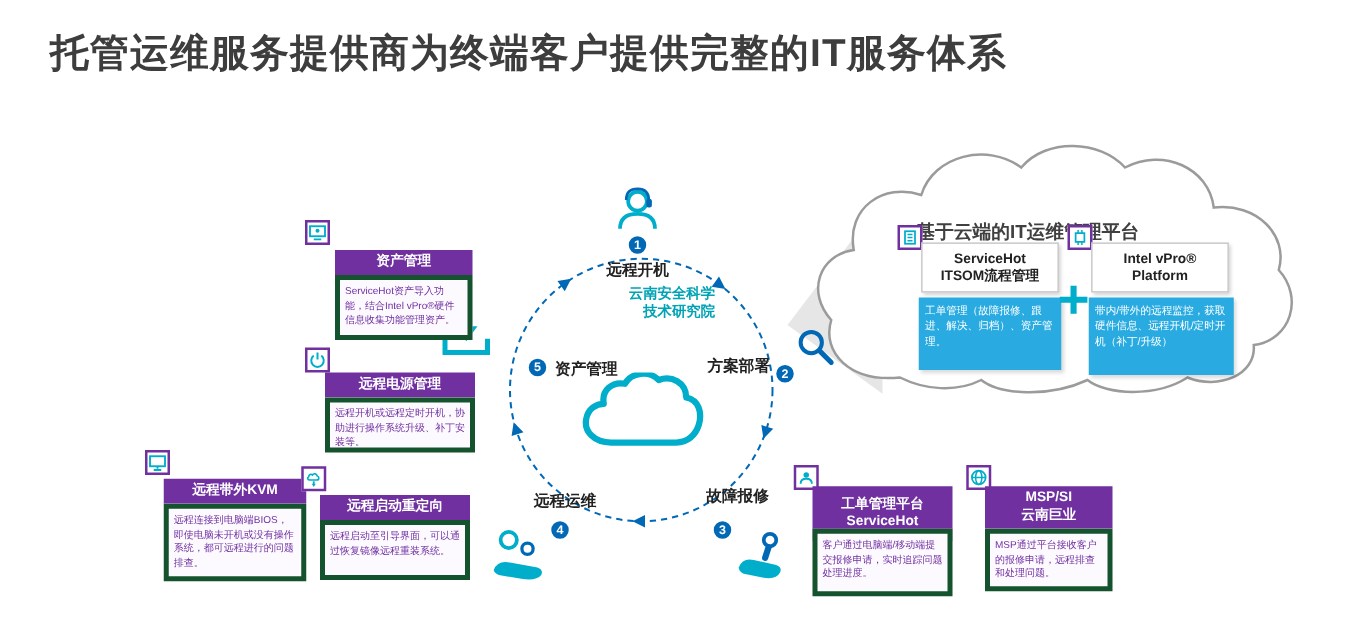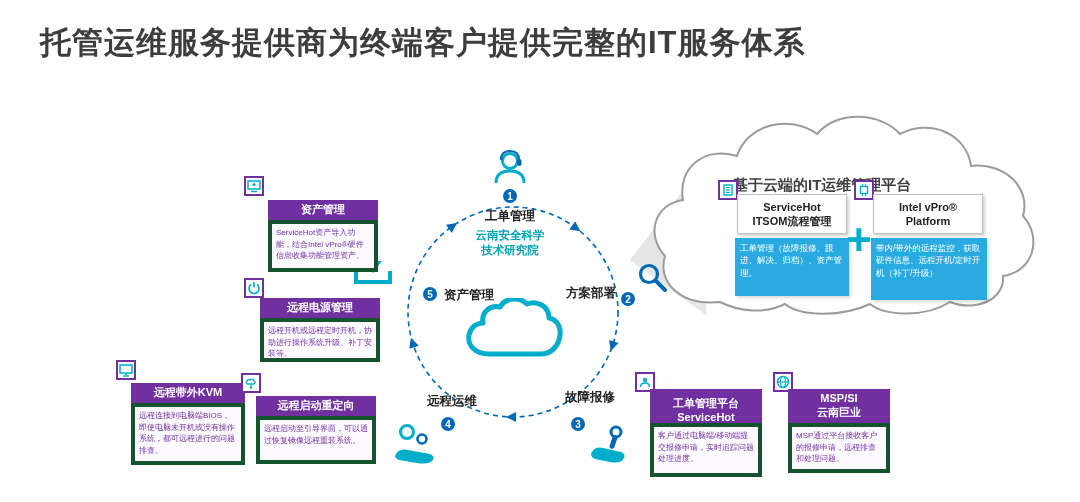--- a/index.html
+++ b/index.html
@@ -8,21 +8,21 @@
   .abs { position:absolute; z-index:2; }
   .bg  { position:absolute; left:0; top:0; z-index:0; }
   .cloudshape { position:absolute; left:645px; top:104px; z-index:1; }
   .title { position:absolute; left:40px; top:22px; z-index:2; font-size:31px; font-weight:700;
            color:#3d3d3d; letter-spacing:1px; }
   .num { position:absolute; z-index:3; width:18px; height:18px; border-radius:50%;
          background:#0068B5; border:2px solid #fff; color:#fff; font-size:10px; font-weight:700;
          display:flex; align-items:center; justify-content:center; }
   .step-label { position:absolute; z-index:2; font-size:12.5px; font-weight:700; color:#222; }
   .sub { position:absolute; z-index:2; font-size:11.5px; font-weight:700; color:#00A3B5;
-         text-align:center; white-space:pre-line; line-height:1.3; }
+         text-align:right; white-space:pre-line; line-height:1.3; }
   .chip { position:absolute; z-index:2; width:20px; height:20px; background:#fff;
           border:2px solid #7030A0; display:flex; align-items:center; justify-content:center; }
   .card-h { position:absolute; z-index:2; background:#7030A0; color:#fff; font-weight:700;
             font-size:11px; display:flex; align-items:center; justify-content:center;
             text-align:center; white-space:pre-line; line-height:1.25; }
   .card-b { position:absolute; z-index:2; border:4px solid #14532d; background:#fdfaff;
             color:#7030A0; font-size:8px; line-height:1.45; padding:3px 4px; }
   .name-box { position:absolute; z-index:2; background:#fff; border:1px solid #bfbfbf;
               box-shadow:2px 2px 3px rgba(0,0,0,.18); font-size:11px; font-weight:700; color:#222;
               display:flex; align-items:center; justify-content:center; text-align:center;
@@ -65,21 +65,21 @@
 
   <div class="abs" style="left:489px;top:148px">
     <svg width="42" height="36" viewBox="0 0 42 36">
       <circle cx="21" cy="13" r="7.5" fill="none" stroke="#00AECB" stroke-width="3"></circle>
       <path d="M7 35 Q7 23 21 23 Q35 23 35 35" fill="none" stroke="#00AECB" stroke-width="3"></path>
       <path d="M12 12 Q12 3 21 3 Q30 3 30 12" fill="none" stroke="#0068B5" stroke-width="2.2"></path>
       <rect x="28" y="11" width="4.5" height="7" rx="2" fill="#0068B5"></rect>
     </svg>
   </div>
   <div class="num" style="left:501px;top:187px">1</div>
-  <div class="step-label" style="left:460px;top:208px;width:100px;text-align:center">工单管理</div>
+  <div class="step-label" style="left:460px;top:208px;width:100px;text-align:center">远程开机</div>
   <div class="sub" style="left:448px;top:228px;width:124px">云南安全科学
 技术研究院</div>
 
   <div class="abs" style="left:637px;top:262px">
     <svg width="30" height="30" viewBox="0 0 30 30">
       <circle cx="12" cy="12" r="8.5" fill="none" stroke="#0068B5" stroke-width="3.2"></circle>
       <line x1="18.5" y1="18.5" x2="28" y2="28" stroke="#0068B5" stroke-width="4" stroke-linecap="round"></line>
     </svg>
   </div>
   <div class="num" style="left:619px;top:290px">2</div>

